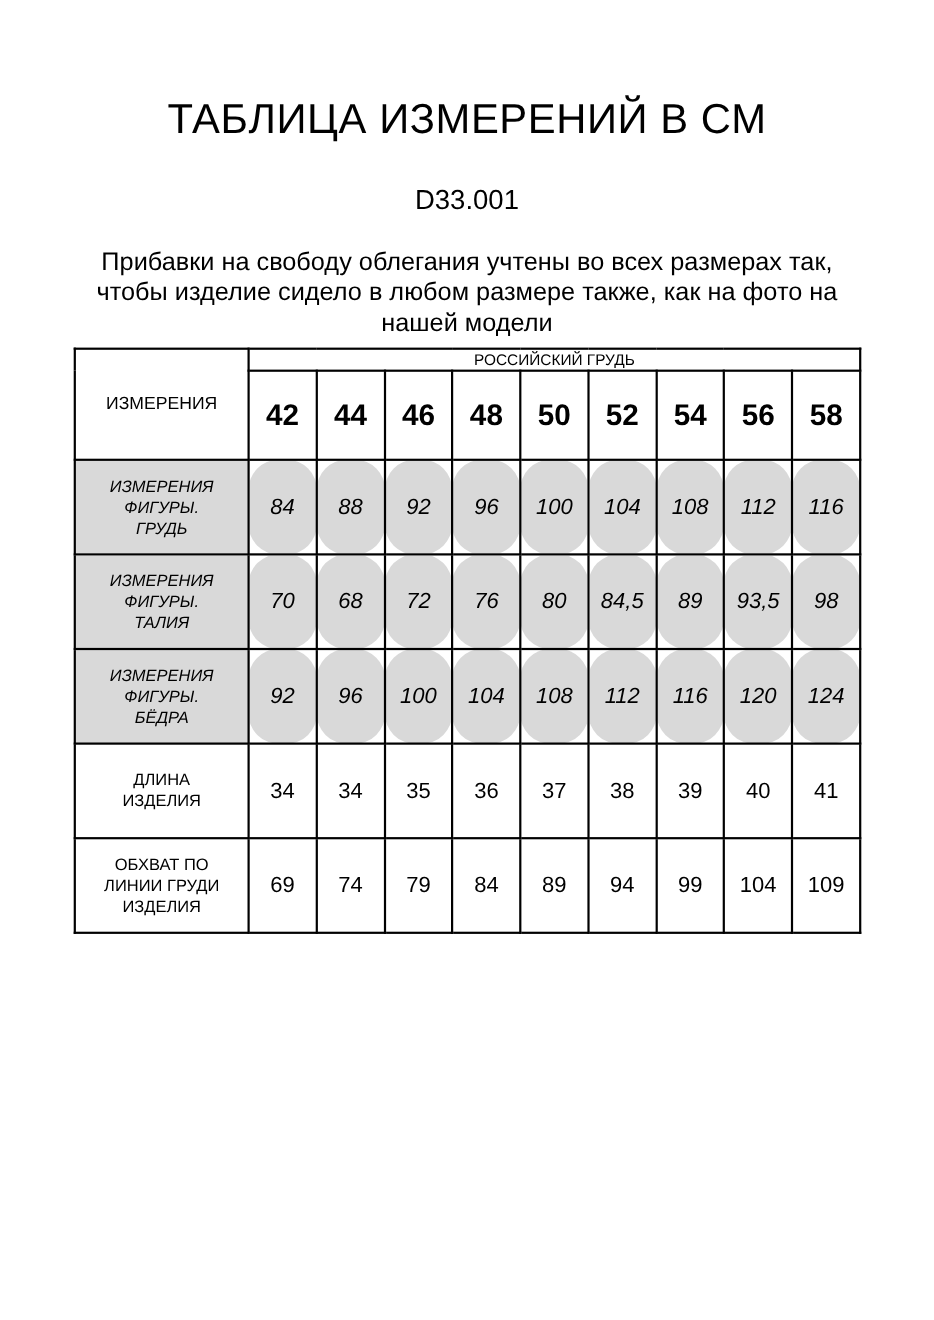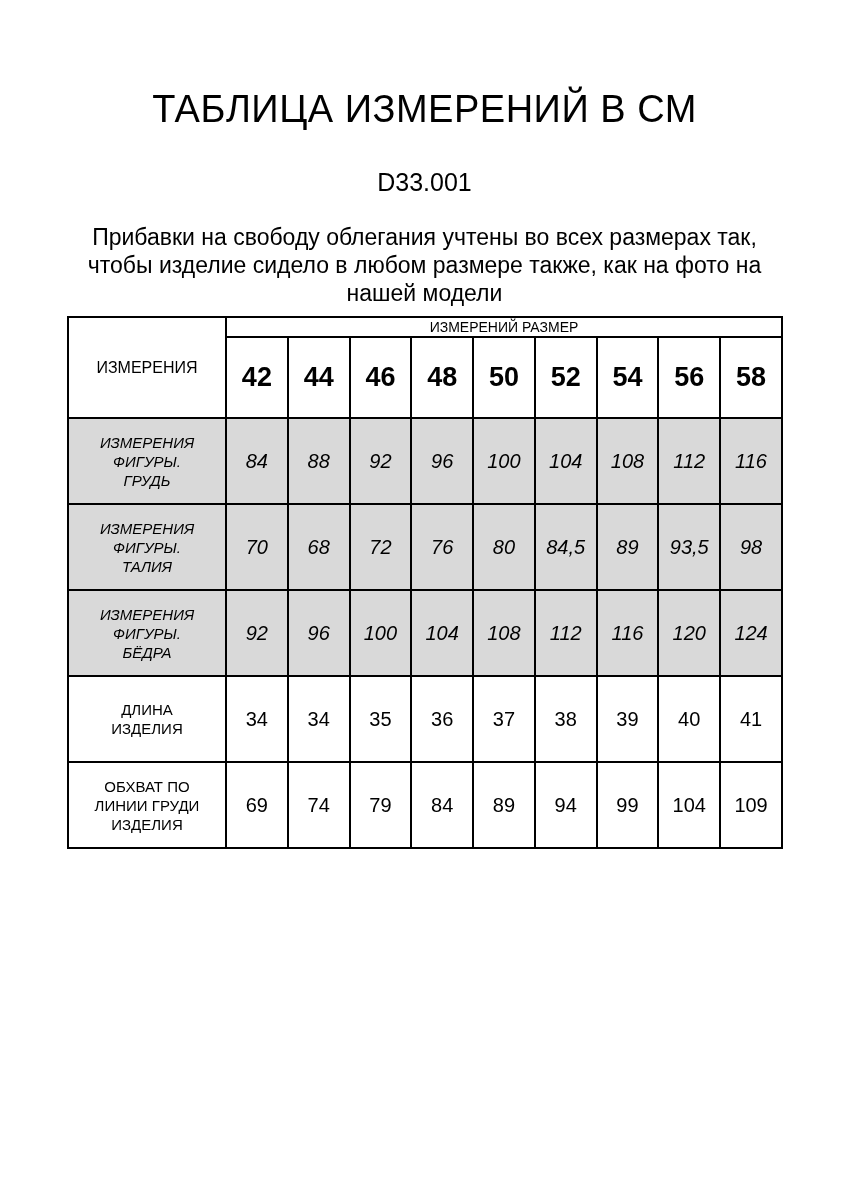--- a/index.html
+++ b/index.html
@@ -75,20 +75,21 @@
     font-weight: bold;
     text-align: center;
   }
   tbody th.row-label {
     font-size: 15px;
     line-height: 19px;
     padding: 0 22px;
   }
   tbody td.value-cell {
     font-size: 20px;
+    border-radius: 27px;
   }
   tbody tr {
     height: 86px;
   }
   tbody tr.shaded {
     background: #d9d9d9;
   }
   tbody tr.shaded th,
   tbody tr.shaded td {
     font-style: italic;
@@ -103,21 +104,21 @@
 
   <div class="product-code">D33.001</div>
 
   <p class="note-primary">Прибавки на свободу облегания учтены во всех размерах так, чтобы изделие сидело в любом размере также, как на фото на нашей модели</p>
 
 
   <table class="size-table">
     <thead>
       <tr>
         <th class="corner-cell" rowspan="2">ИЗМЕРЕНИЯ</th>
-        <th class="group-cell" colspan="9">ИЗМЕРЕНИЙ РАЗМЕР</th>
+        <th class="group-cell" colspan="9">РОССИЙСКИЙ ГРУДЬ</th>
       </tr>
       <tr class="size-row" id="size-row">
           <th>42</th>
           <th>44</th>
           <th>46</th>
           <th>48</th>
           <th>50</th>
           <th>52</th>
           <th>54</th>
           <th>56</th>

